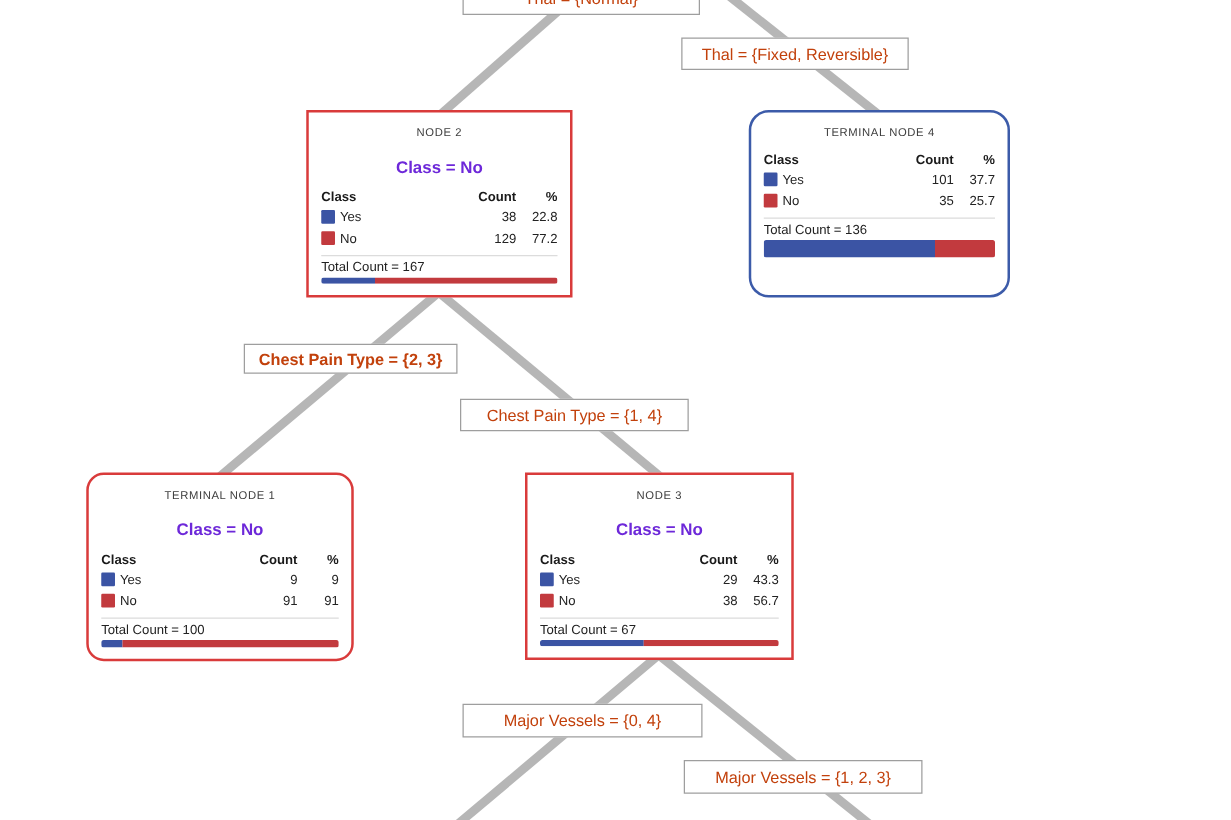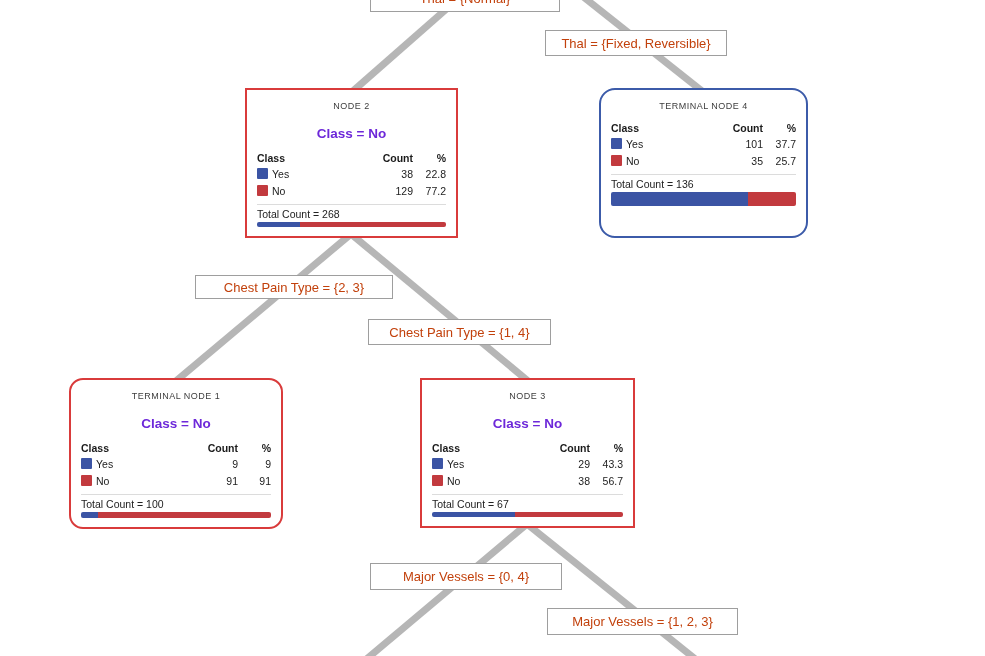--- a/index.html
+++ b/index.html
@@ -99,21 +99,21 @@
     <line x1="351" y1="234" x2="176" y2="381" stroke="#b6b6b6" stroke-width="7"></line>
     <line x1="351" y1="234" x2="528" y2="381" stroke="#b6b6b6" stroke-width="7"></line>
     <line x1="527" y1="524" x2="363" y2="662" stroke="#b6b6b6" stroke-width="7"></line>
     <line x1="527" y1="524" x2="699" y2="662" stroke="#b6b6b6" stroke-width="7"></line>
   </svg>
 
   <div class="edge-label" style="left:370px; top:-16px; width:190px; height:28px;">Thal = {Normal}</div>
 
   <div class="edge-label" style="left:545px; top:30px; width:182px; height:26px;">Thal = {Fixed, Reversible}</div>
 
-  <div class="edge-label" style="left:195px; top:275px; width:198px; height:24px;">Chest Pain Type = {2, 3}</div>
+  <div class="edge-label" style="left:195px; top:275px; width:171px; height:24px;font-weight:bold;">Chest Pain Type = {2, 3}</div>
 
   <div class="edge-label" style="left:368px; top:319px; width:183px; height:26px;">Chest Pain Type = {1, 4}</div>
 
   <div class="edge-label" style="left:370px; top:563px; width:192px; height:27px;">Major Vessels = {0, 4}</div>
 
   <div class="edge-label" style="left:547px; top:608px; width:191px; height:27px;">Major Vessels = {1, 2, 3}</div>
 
   <div class="node border-red" style="left:245px; top:88px; width:213px; height:150px;">
     <div class="node-title">NODE 2</div>
     <div class="node-class">Class = No</div>
@@ -133,21 +133,21 @@
       </div>
       <div class="trow">
         <span class="c1">
             <span class="swatch red"></span>
             <span>No</span>
           </span>
         <span class="c2">129</span>
         <span class="c3">77.2</span>
       </div>
     </div>
-    <div class="node-total">Total Count = 268</div>
+    <div class="node-total">Total Count = 167</div>
     <div class="node-bar">
       <div class="bar-yes" style="width: 22.8%;"></div>
       <div class="bar-no"></div>
     </div>
   </div>
 
   <div class="node border-blue terminal" style="left:599px; top:88px; width:209px; height:150px;border-radius:16px;">
     <div class="node-title">TERMINAL NODE 4</div>
     <div class="node-table">
       <div class="trow thead">

